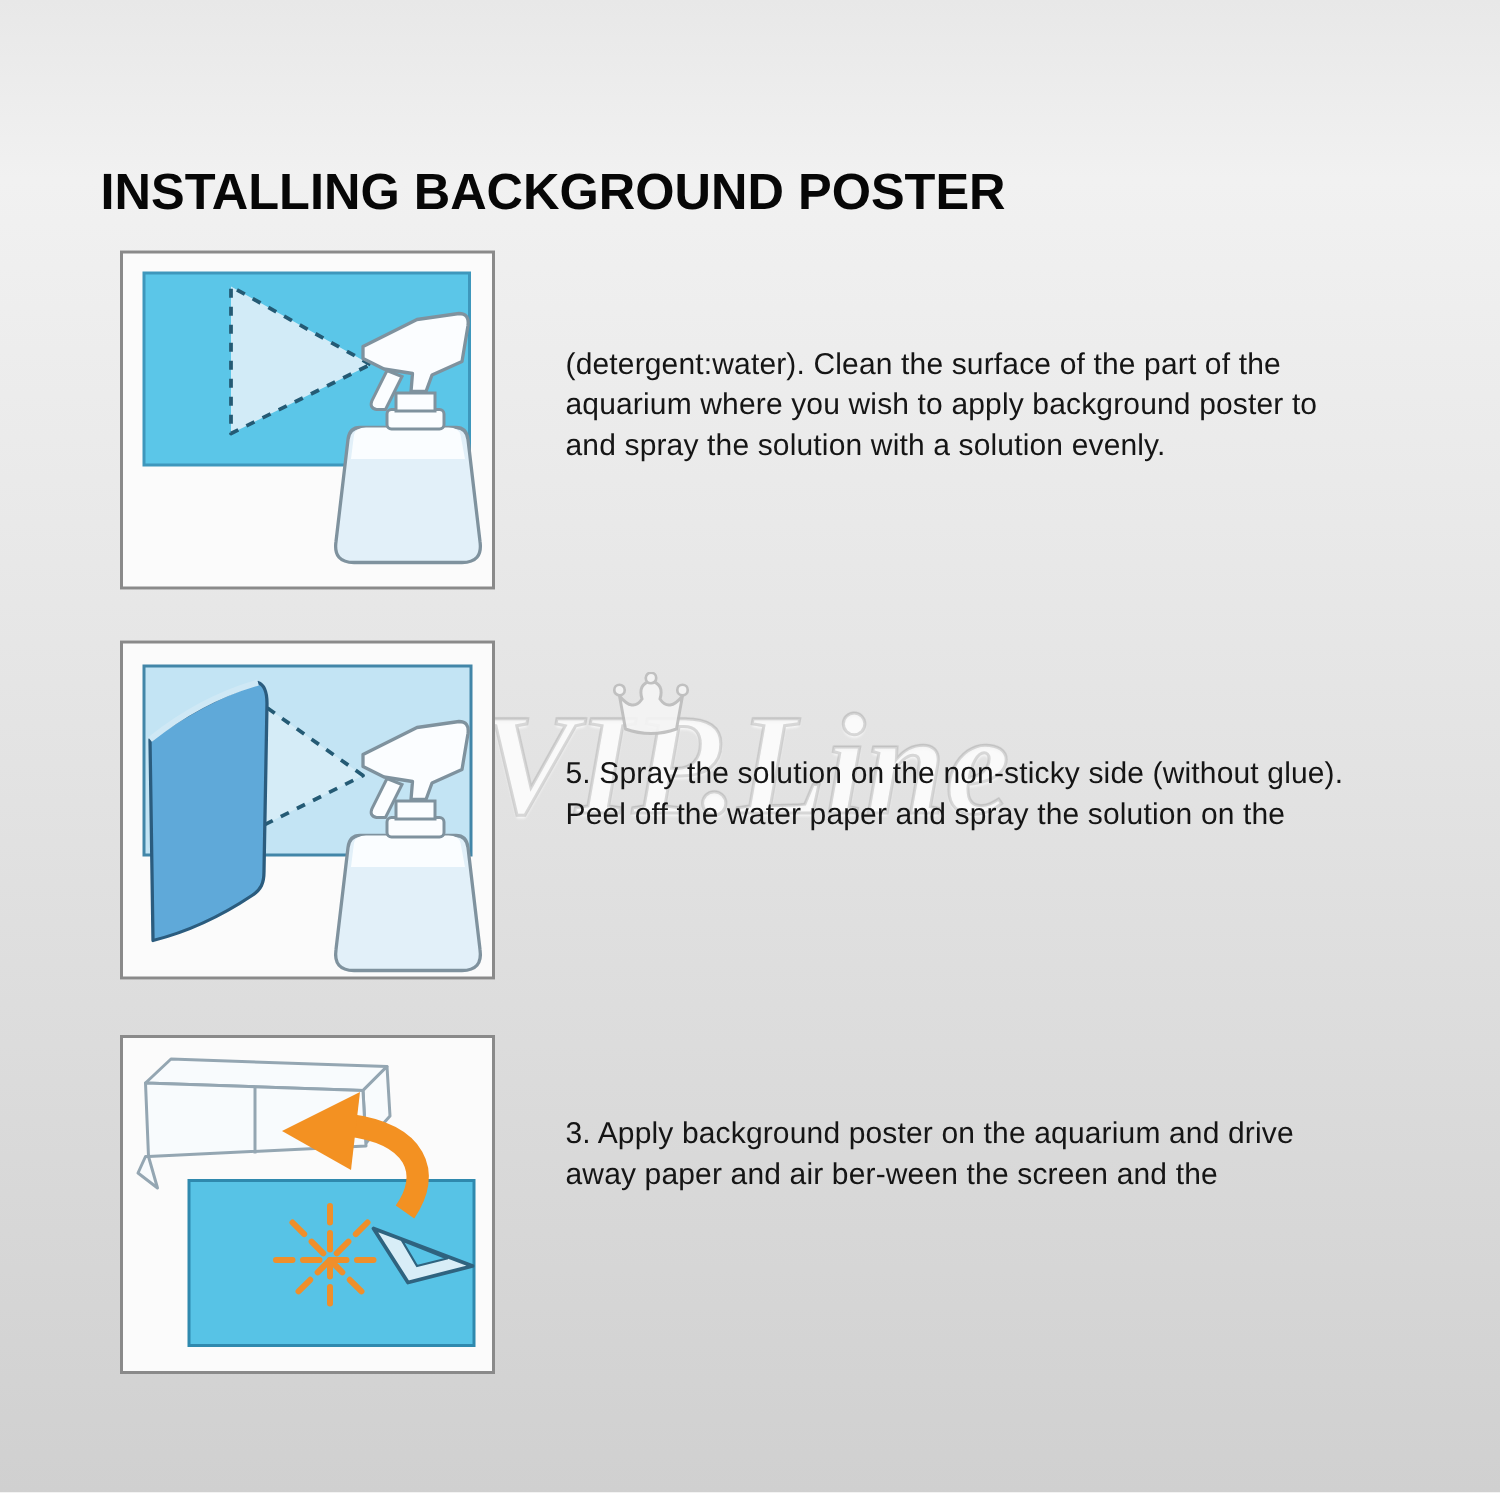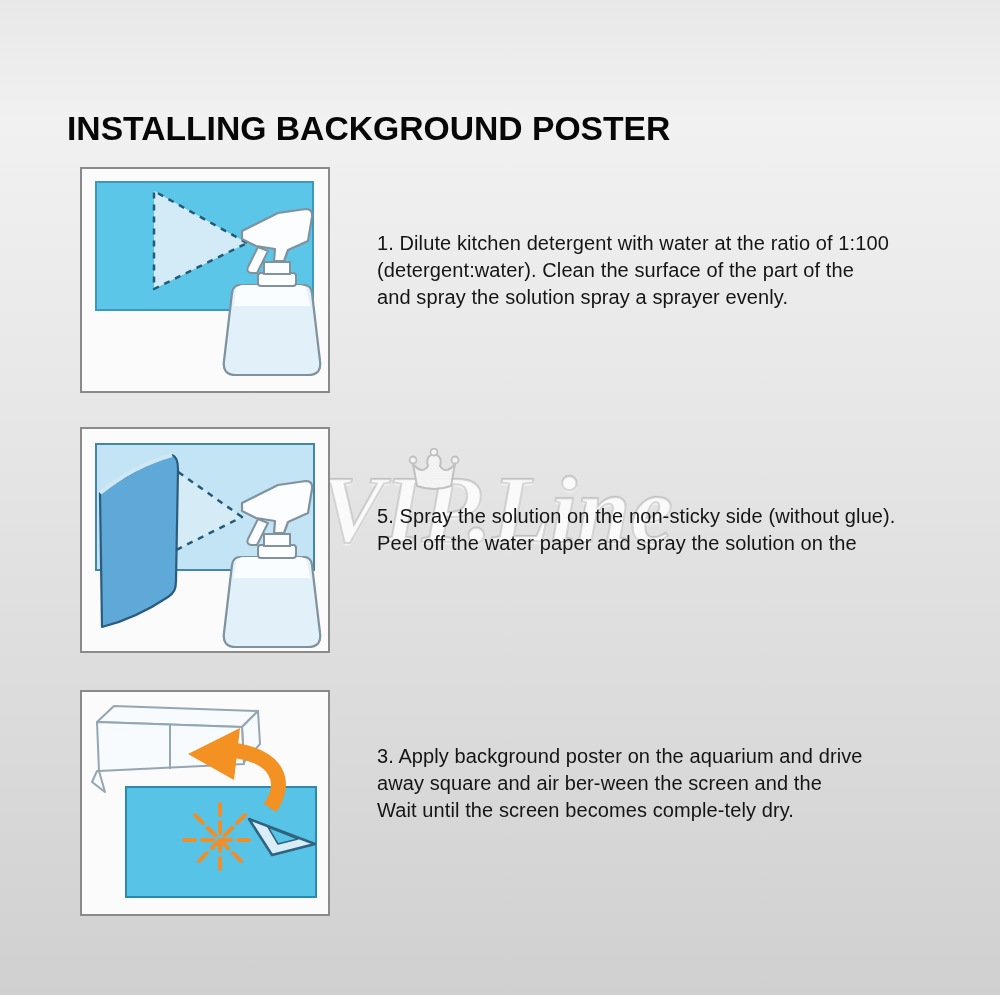--- a/index.html
+++ b/index.html
@@ -105,29 +105,28 @@
         <line x1="163" y1="123" x2="113" y2="173"></line>
       </g>
       <g>
         <path d="M167,127 L233,152 L190,163 Z" fill="#d8edf7" stroke="#2f637f" stroke-width="2.5" stroke-linejoin="round"></path>
         <path d="M186,135 L216,147 L196,152 Z" fill="#57c3e6" stroke="#2f637f" stroke-width="1.5" stroke-linejoin="round"></path>
       </g>
     </svg>
   </div>
 
   <div class="step-text text-1">
-    <div>1. Dilute kitchen detergent with water at the ratio of 1:100</div>
     <div>(detergent:water). Clean the surface of the part of the</div>
-    <div>and spray the solution spray a sprayer evenly.</div>
+    <div>aquarium where you wish to apply background poster to</div>
+    <div>and spray the solution with a solution evenly.</div>
   </div>
 
   <div class="step-text text-2">
     <div>5. Spray the solution on the non-sticky side (without glue).</div>
     <div>Peel off the water paper and spray the solution on the</div>
   </div>
 
   <div class="step-text text-3">
     <div>3. Apply background poster on the aquarium and drive</div>
-    <div>away square and air ber-ween the screen and the</div>
-    <div>Wait until the screen becomes comple-tely dry.</div>
+    <div>away paper and air ber-ween the screen and the</div>
   </div>
 
 </div>
 
 </body></html>

